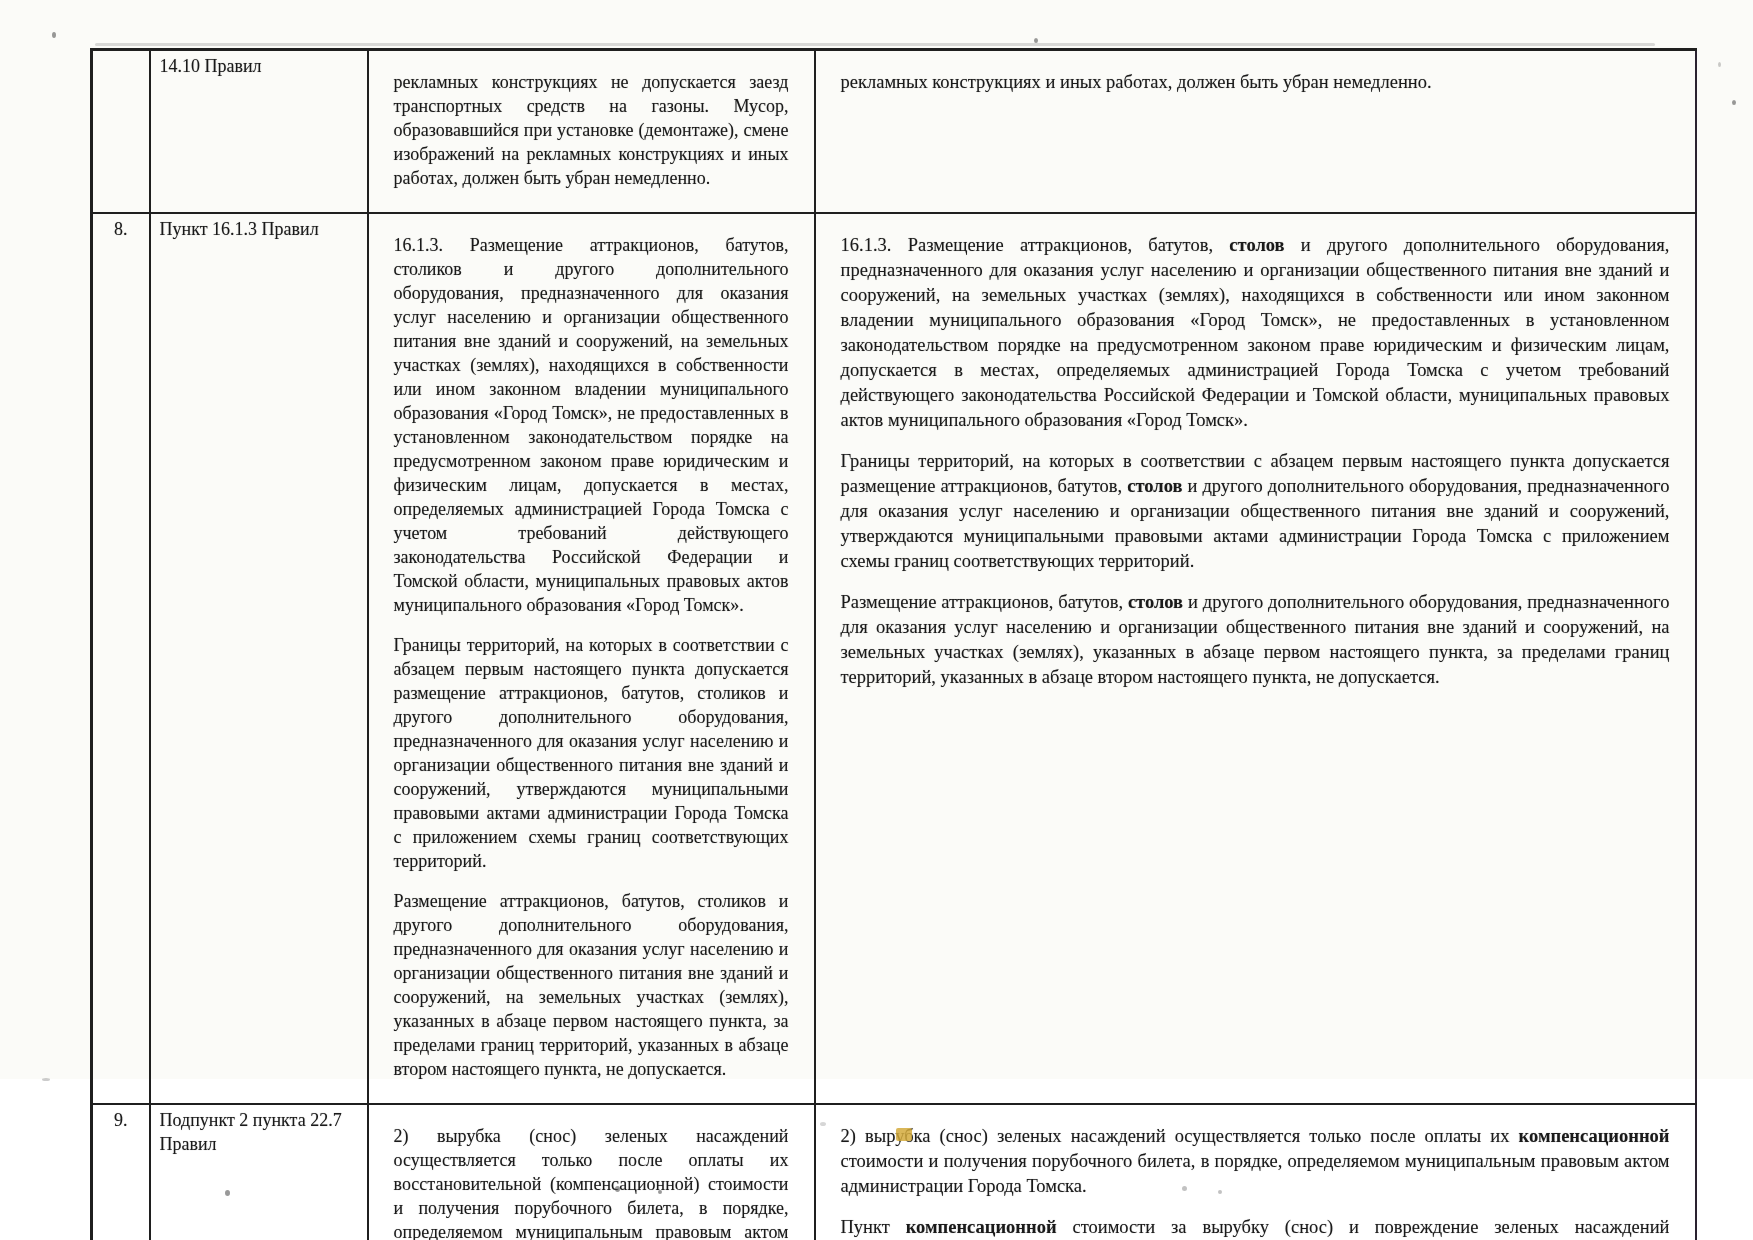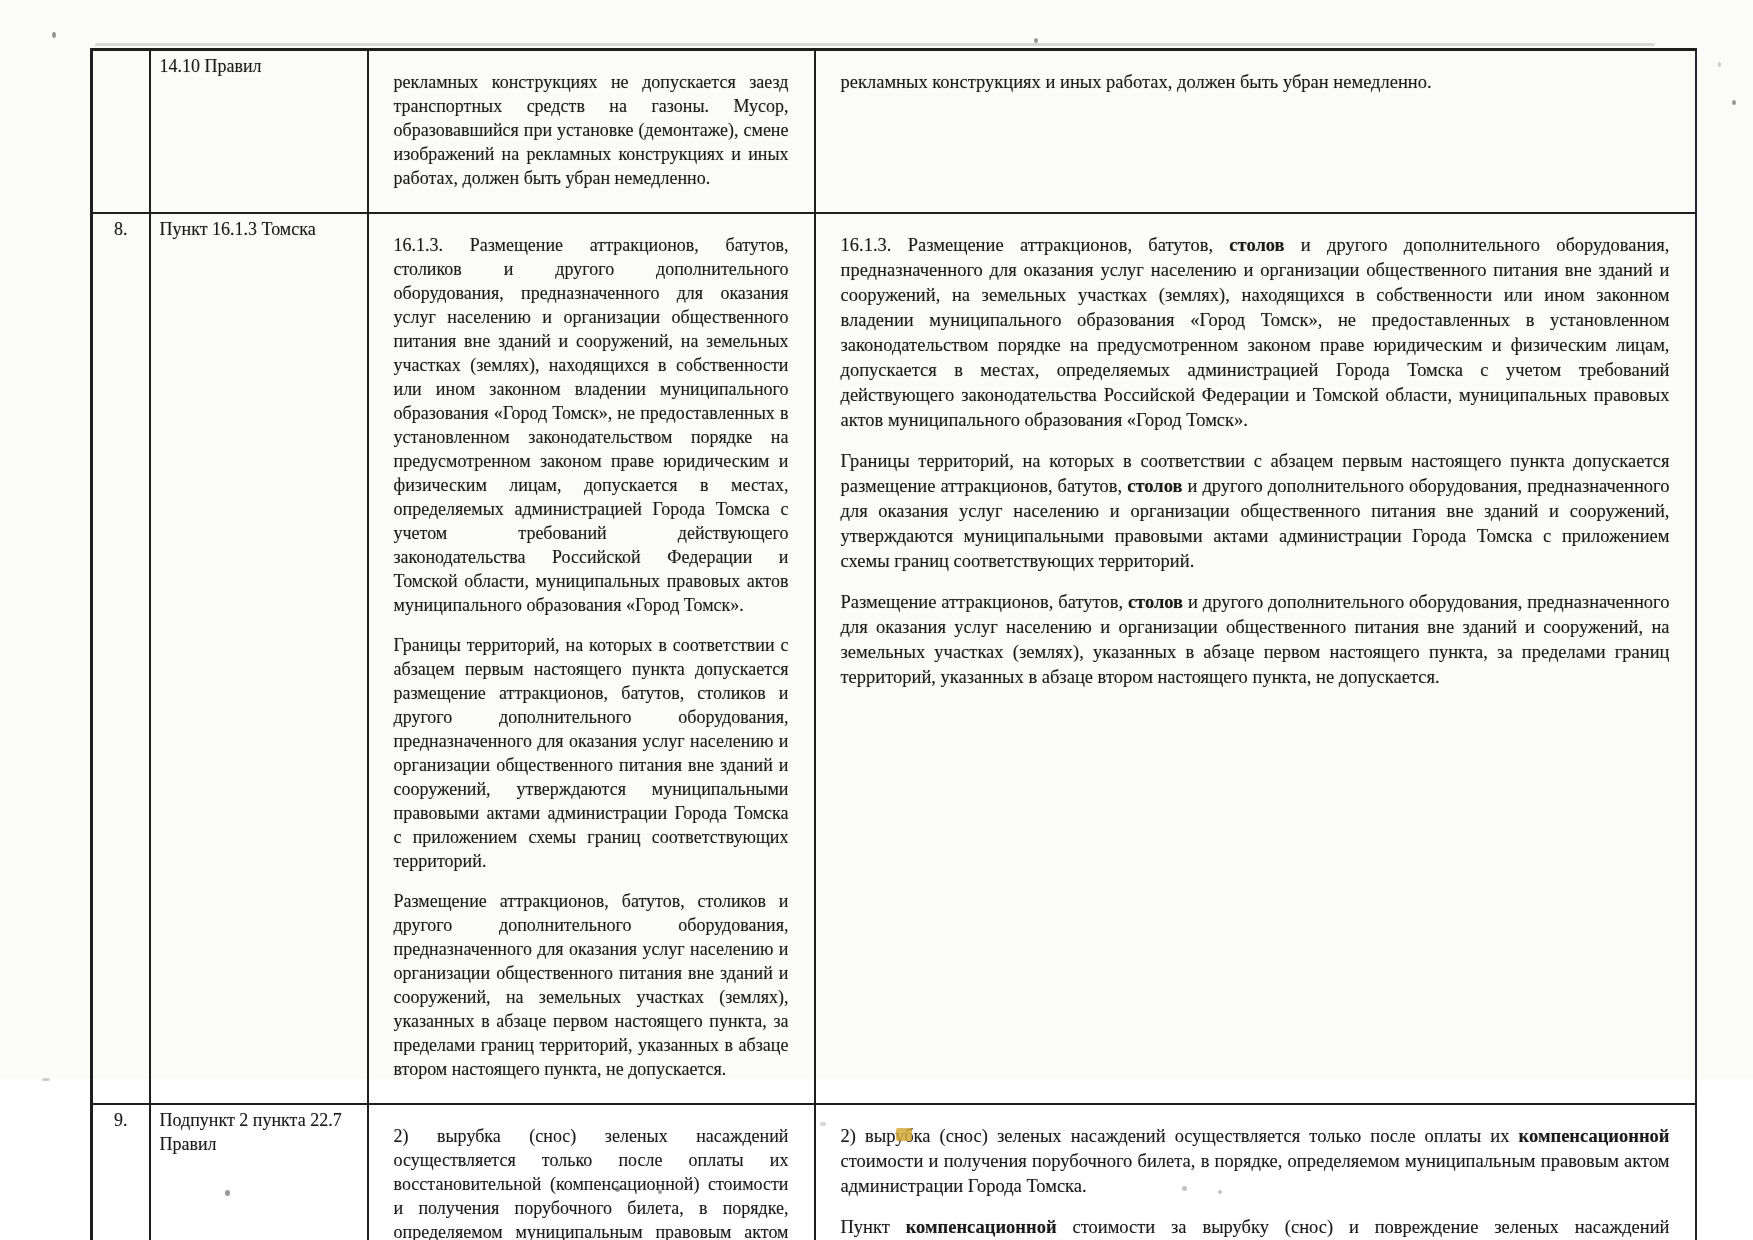--- a/index.html
+++ b/index.html
@@ -97,21 +97,21 @@
           <td class="col-ref">14.10 Правил</td>
           <td class="col-old">
             <div class="para"><span>рекламных конструкциях не допускается заезд транспортных средств на газоны. Мусор, образовавшийся при установке (демонтаже), смене изображений на рекламных конструкциях и иных работах, должен быть убран немедленно.</span></div>
           </td>
           <td class="col-new">
             <div class="para"><span>рекламных конструкциях и иных работах, должен быть убран немедленно.</span></div>
           </td>
         </tr>
         <tr>
           <td class="col-num">8.</td>
-          <td class="col-ref">Пункт 16.1.3 Томска</td>
+          <td class="col-ref">Пункт 16.1.3 Правил</td>
           <td class="col-old">
             <div class="para"><span>16.1.3. Размещение аттракционов, батутов, столиков и другого дополнительного оборудования, предназначенного для оказания услуг населению и организации общественного питания вне зданий и сооружений, на земельных участках (землях), находящихся в собственности или ином законном владении муниципального образования «Город Томск», не предоставленных в установленном законодательством порядке на предусмотренном законом праве юридическим и физическим лицам, допускается в местах, определяемых администрацией Города Томска с учетом требований действующего законодательства Российской Федерации и Томской области, муниципальных правовых актов муниципального образования «Город Томск».</span></div>
             <div class="para"><span>Границы территорий, на которых в соответствии с абзацем первым настоящего пункта допускается размещение аттракционов, батутов, столиков и другого дополнительного оборудования, предназначенного для оказания услуг населению и организации общественного питания вне зданий и сооружений, утверждаются муниципальными правовыми актами администрации Города Томска с приложением схемы границ соответствующих территорий.</span></div>
             <div class="para"><span>Размещение аттракционов, батутов, столиков и другого дополнительного оборудования, предназначенного для оказания услуг населению и организации общественного питания вне зданий и сооружений, на земельных участках (землях), указанных в абзаце первом настоящего пункта, за пределами границ территорий, указанных в абзаце втором настоящего пункта, не допускается.</span></div>
           </td>
           <td class="col-new">
             <div class="para"><span>16.1.3. Размещение аттракционов, батутов, </span><span class="bold">столов</span><span> и другого дополнительного оборудования, предназначенного для оказания услуг населению и организации общественного питания вне зданий и сооружений, на земельных участках (землях), находящихся в собственности или ином законном владении муниципального образования «Город Томск», не предоставленных в установленном законодательством порядке на предусмотренном законом праве юридическим и физическим лицам, допускается в местах, определяемых администрацией Города Томска с учетом требований действующего законодательства Российской Федерации и Томской области, муниципальных правовых актов муниципального образования «Город Томск».</span></div>
             <div class="para"><span>Границы территорий, на которых в соответствии с абзацем первым настоящего пункта допускается размещение аттракционов, батутов, </span><span class="bold">столов</span><span> и другого дополнительного оборудования, предназначенного для оказания услуг населению и организации общественного питания вне зданий и сооружений, утверждаются муниципальными правовыми актами администрации Города Томска с приложением схемы границ соответствующих территорий.</span></div>
             <div class="para"><span>Размещение аттракционов, батутов, </span><span class="bold">столов</span><span> и другого дополнительного оборудования, предназначенного для оказания услуг населению и организации общественного питания вне зданий и сооружений, на земельных участках (землях), указанных в абзаце первом настоящего пункта, за пределами границ территорий, указанных в абзаце втором настоящего пункта, не допускается.</span></div>
           </td>

